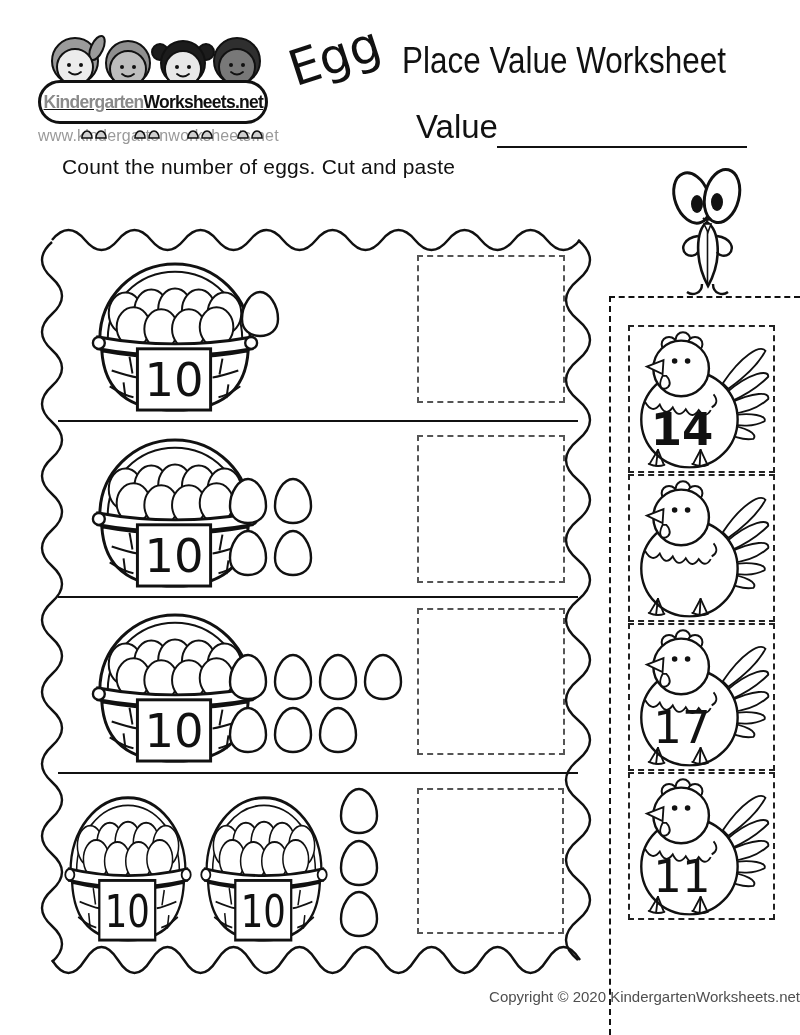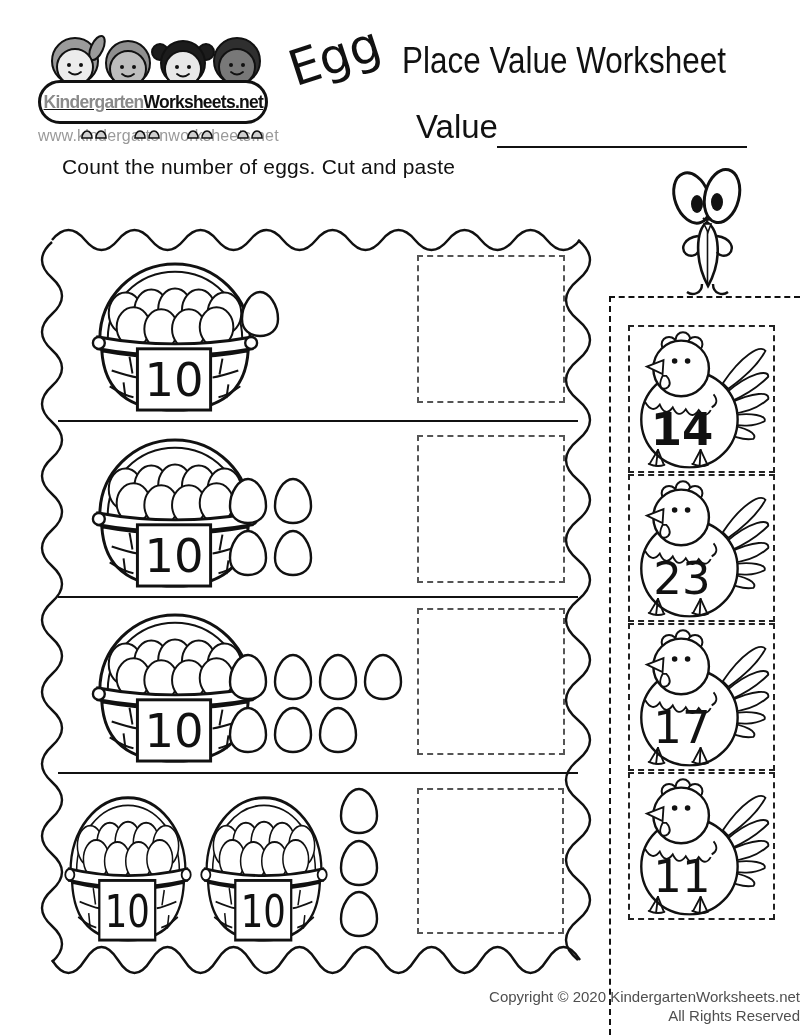--- a/index.html
+++ b/index.html
@@ -198,38 +198,36 @@
       <div class="abs chicken-card" style="top: 325px; z-index: 2; font-weight: bold;">
         <svg viewBox="0 0 150 150" width="139" height="140">
           <use href="#sym-chicken" xlink:href="#sym-chicken"></use>
         </svg>
         <div class="chicken-num">14</div>
       </div>
       <div class="abs chicken-card" style="top: 474px; z-index: 2;">
         <svg viewBox="0 0 150 150" width="139" height="140">
           <use href="#sym-chicken" xlink:href="#sym-chicken"></use>
         </svg>
-        <div class="chicken-num">23</div>
       </div>
       <div class="abs chicken-card" style="top: 623px; z-index: 2;">
         <svg viewBox="0 0 150 150" width="139" height="140">
           <use href="#sym-chicken" xlink:href="#sym-chicken"></use>
         </svg>
         <div class="chicken-num">17</div>
       </div>
       <div class="abs chicken-card" style="top: 772px; z-index: 2;">
         <svg viewBox="0 0 150 150" width="139" height="140">
           <use href="#sym-chicken" xlink:href="#sym-chicken"></use>
         </svg>
         <div class="chicken-num">11</div>
       </div>
     </div>
 
   <div class="abs footer-line" style="top:988px">Copyright © 2020 KindergartenWorksheets.net</div>
-  <div class="abs footer-line" style="top:1007px">All Rights Reserved</div>
 
 <div class="abs separator" style="top: 420px; z-index: 1;"></div>
     <div class="abs separator" style="top: 596px; z-index: 1;"></div>
     <div class="abs separator" style="top: 772px; z-index: 1;"></div>
     <svg viewBox="0 0 180 158" preserveAspectRatio="none" width="178" height="156" class="abs" style="left: 86px; top: 256px; z-index: 2;">
       <use href="#sym-basket" xlink:href="#sym-basket"></use>
       <text x="89" y="142" text-anchor="middle" font-size="47" class="basket-num" fill="#111">10</text>
     </svg>
     <svg viewBox="0 0 42 48" width="42" height="48" class="abs" style="left: 239px; top: 290px; z-index: 2;">
       <use href="#sym-egg" xlink:href="#sym-egg"></use>

